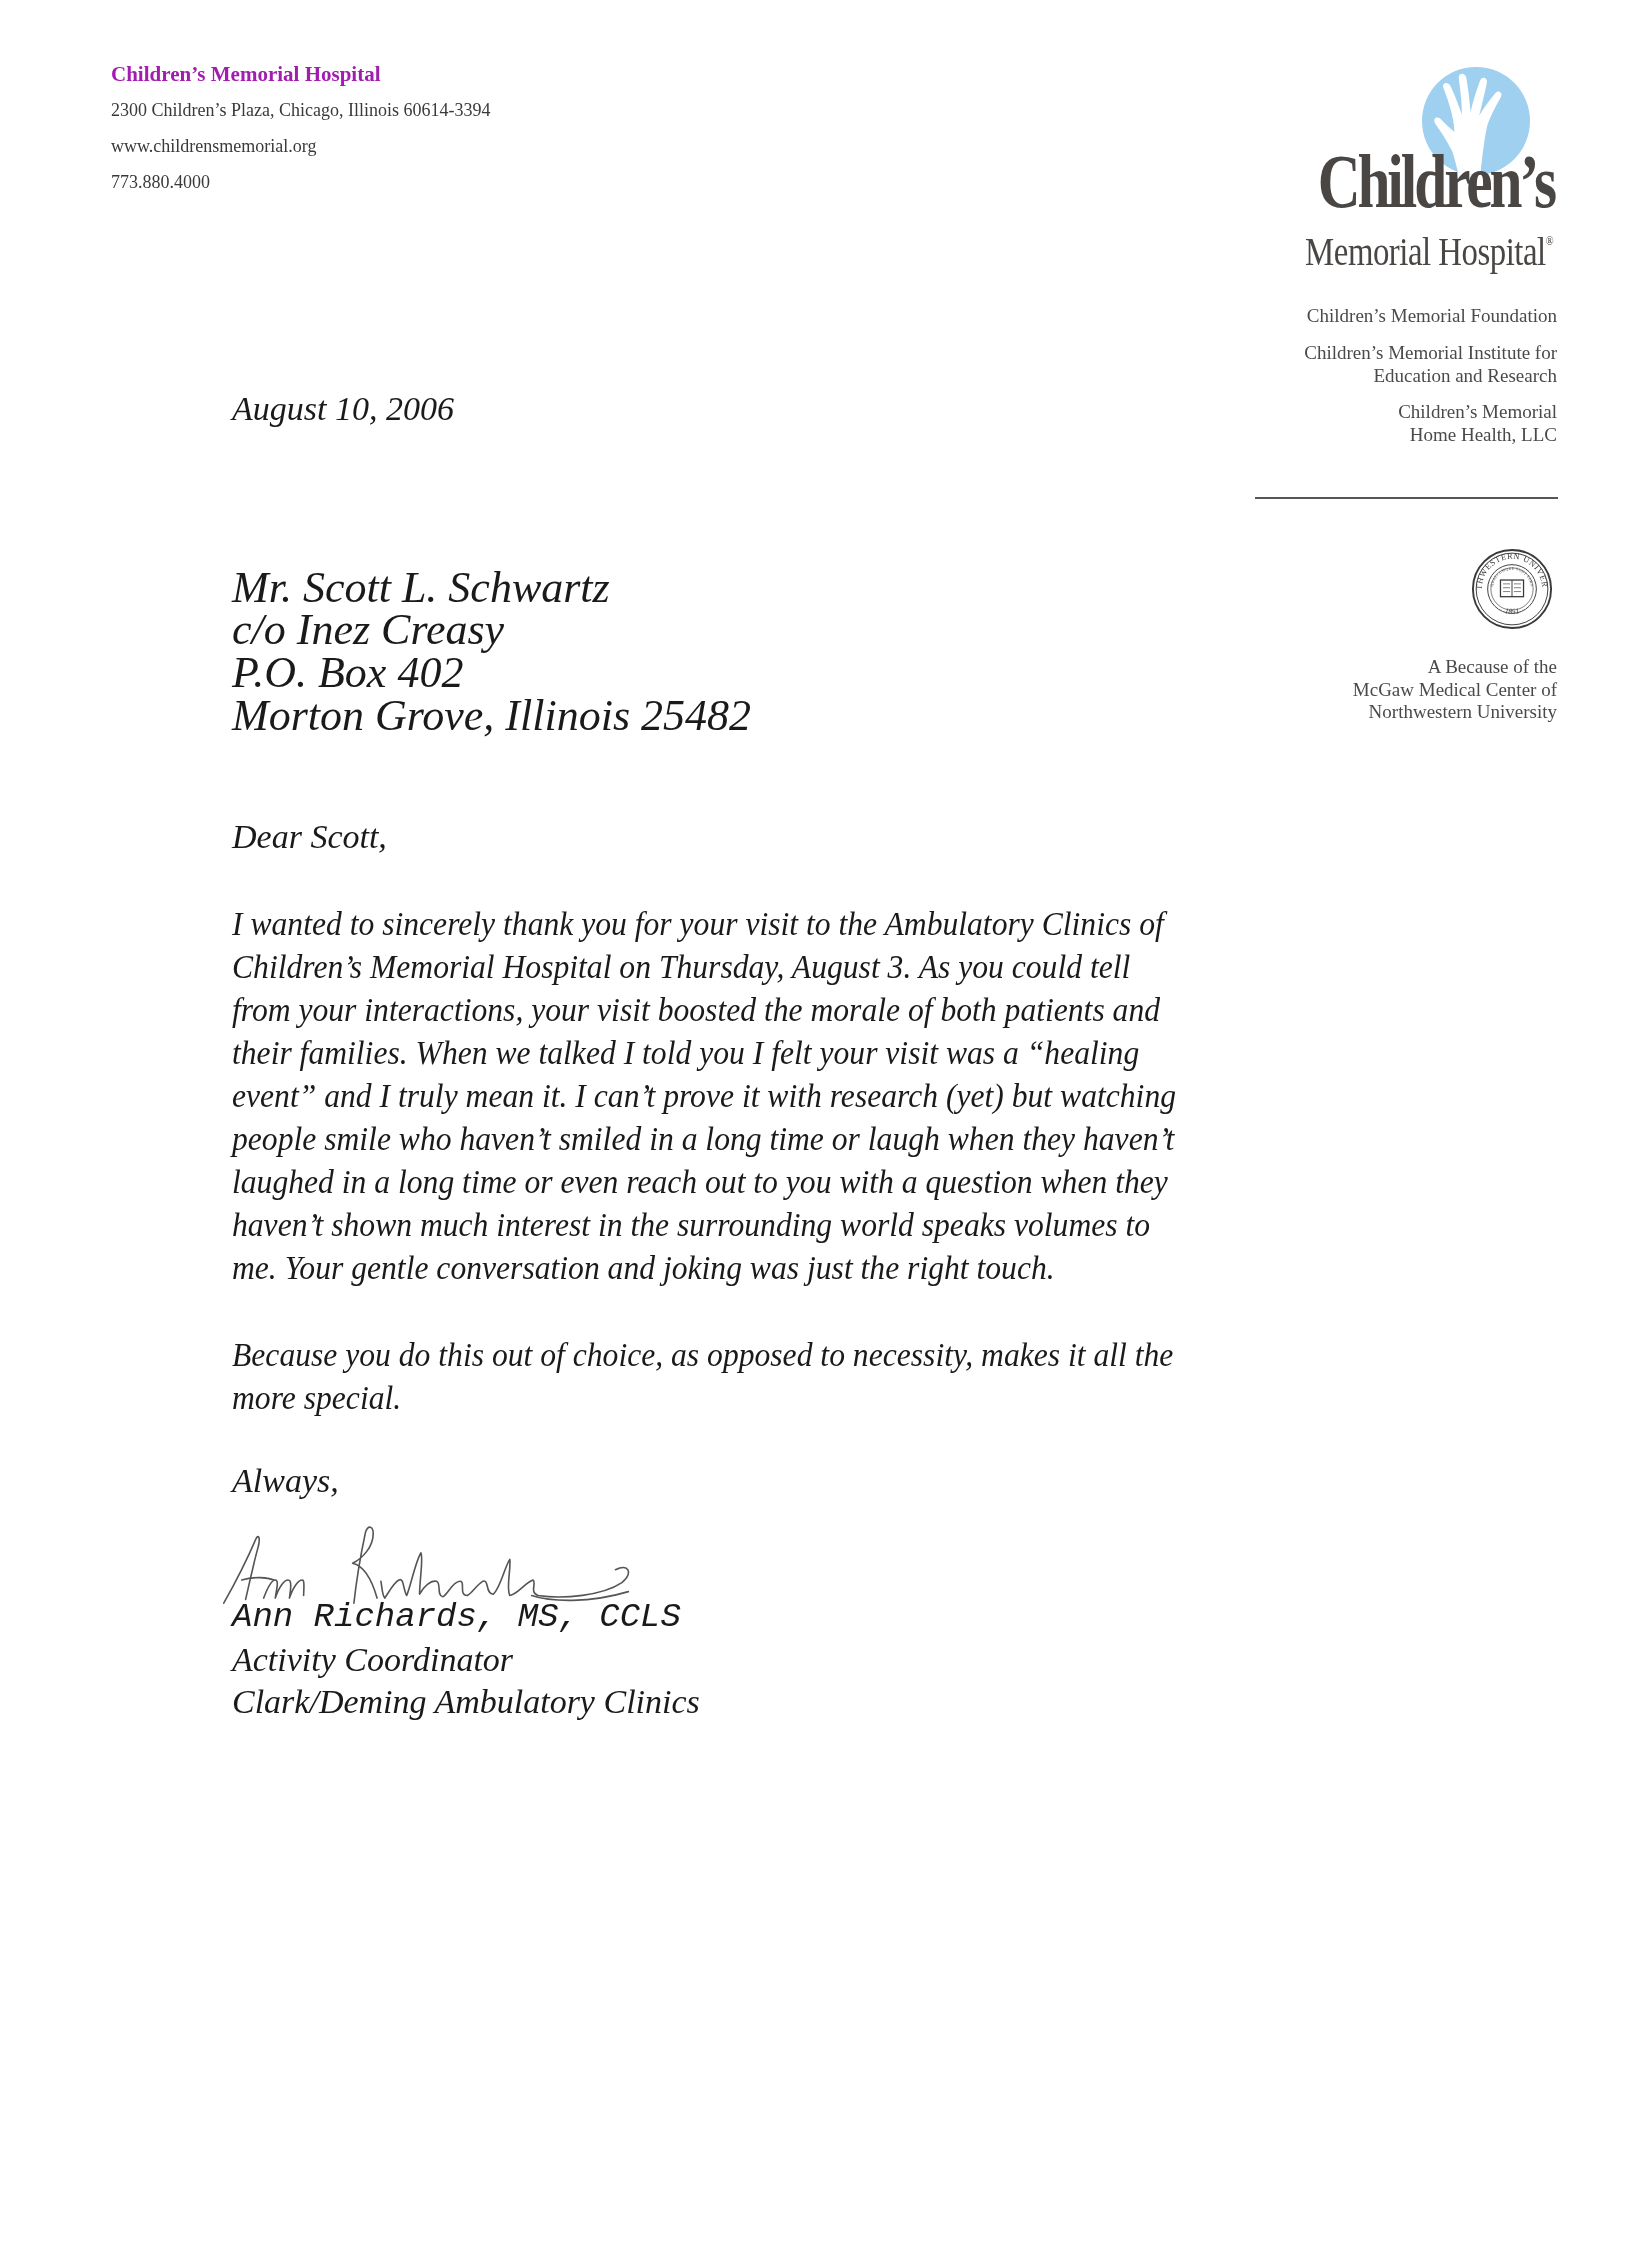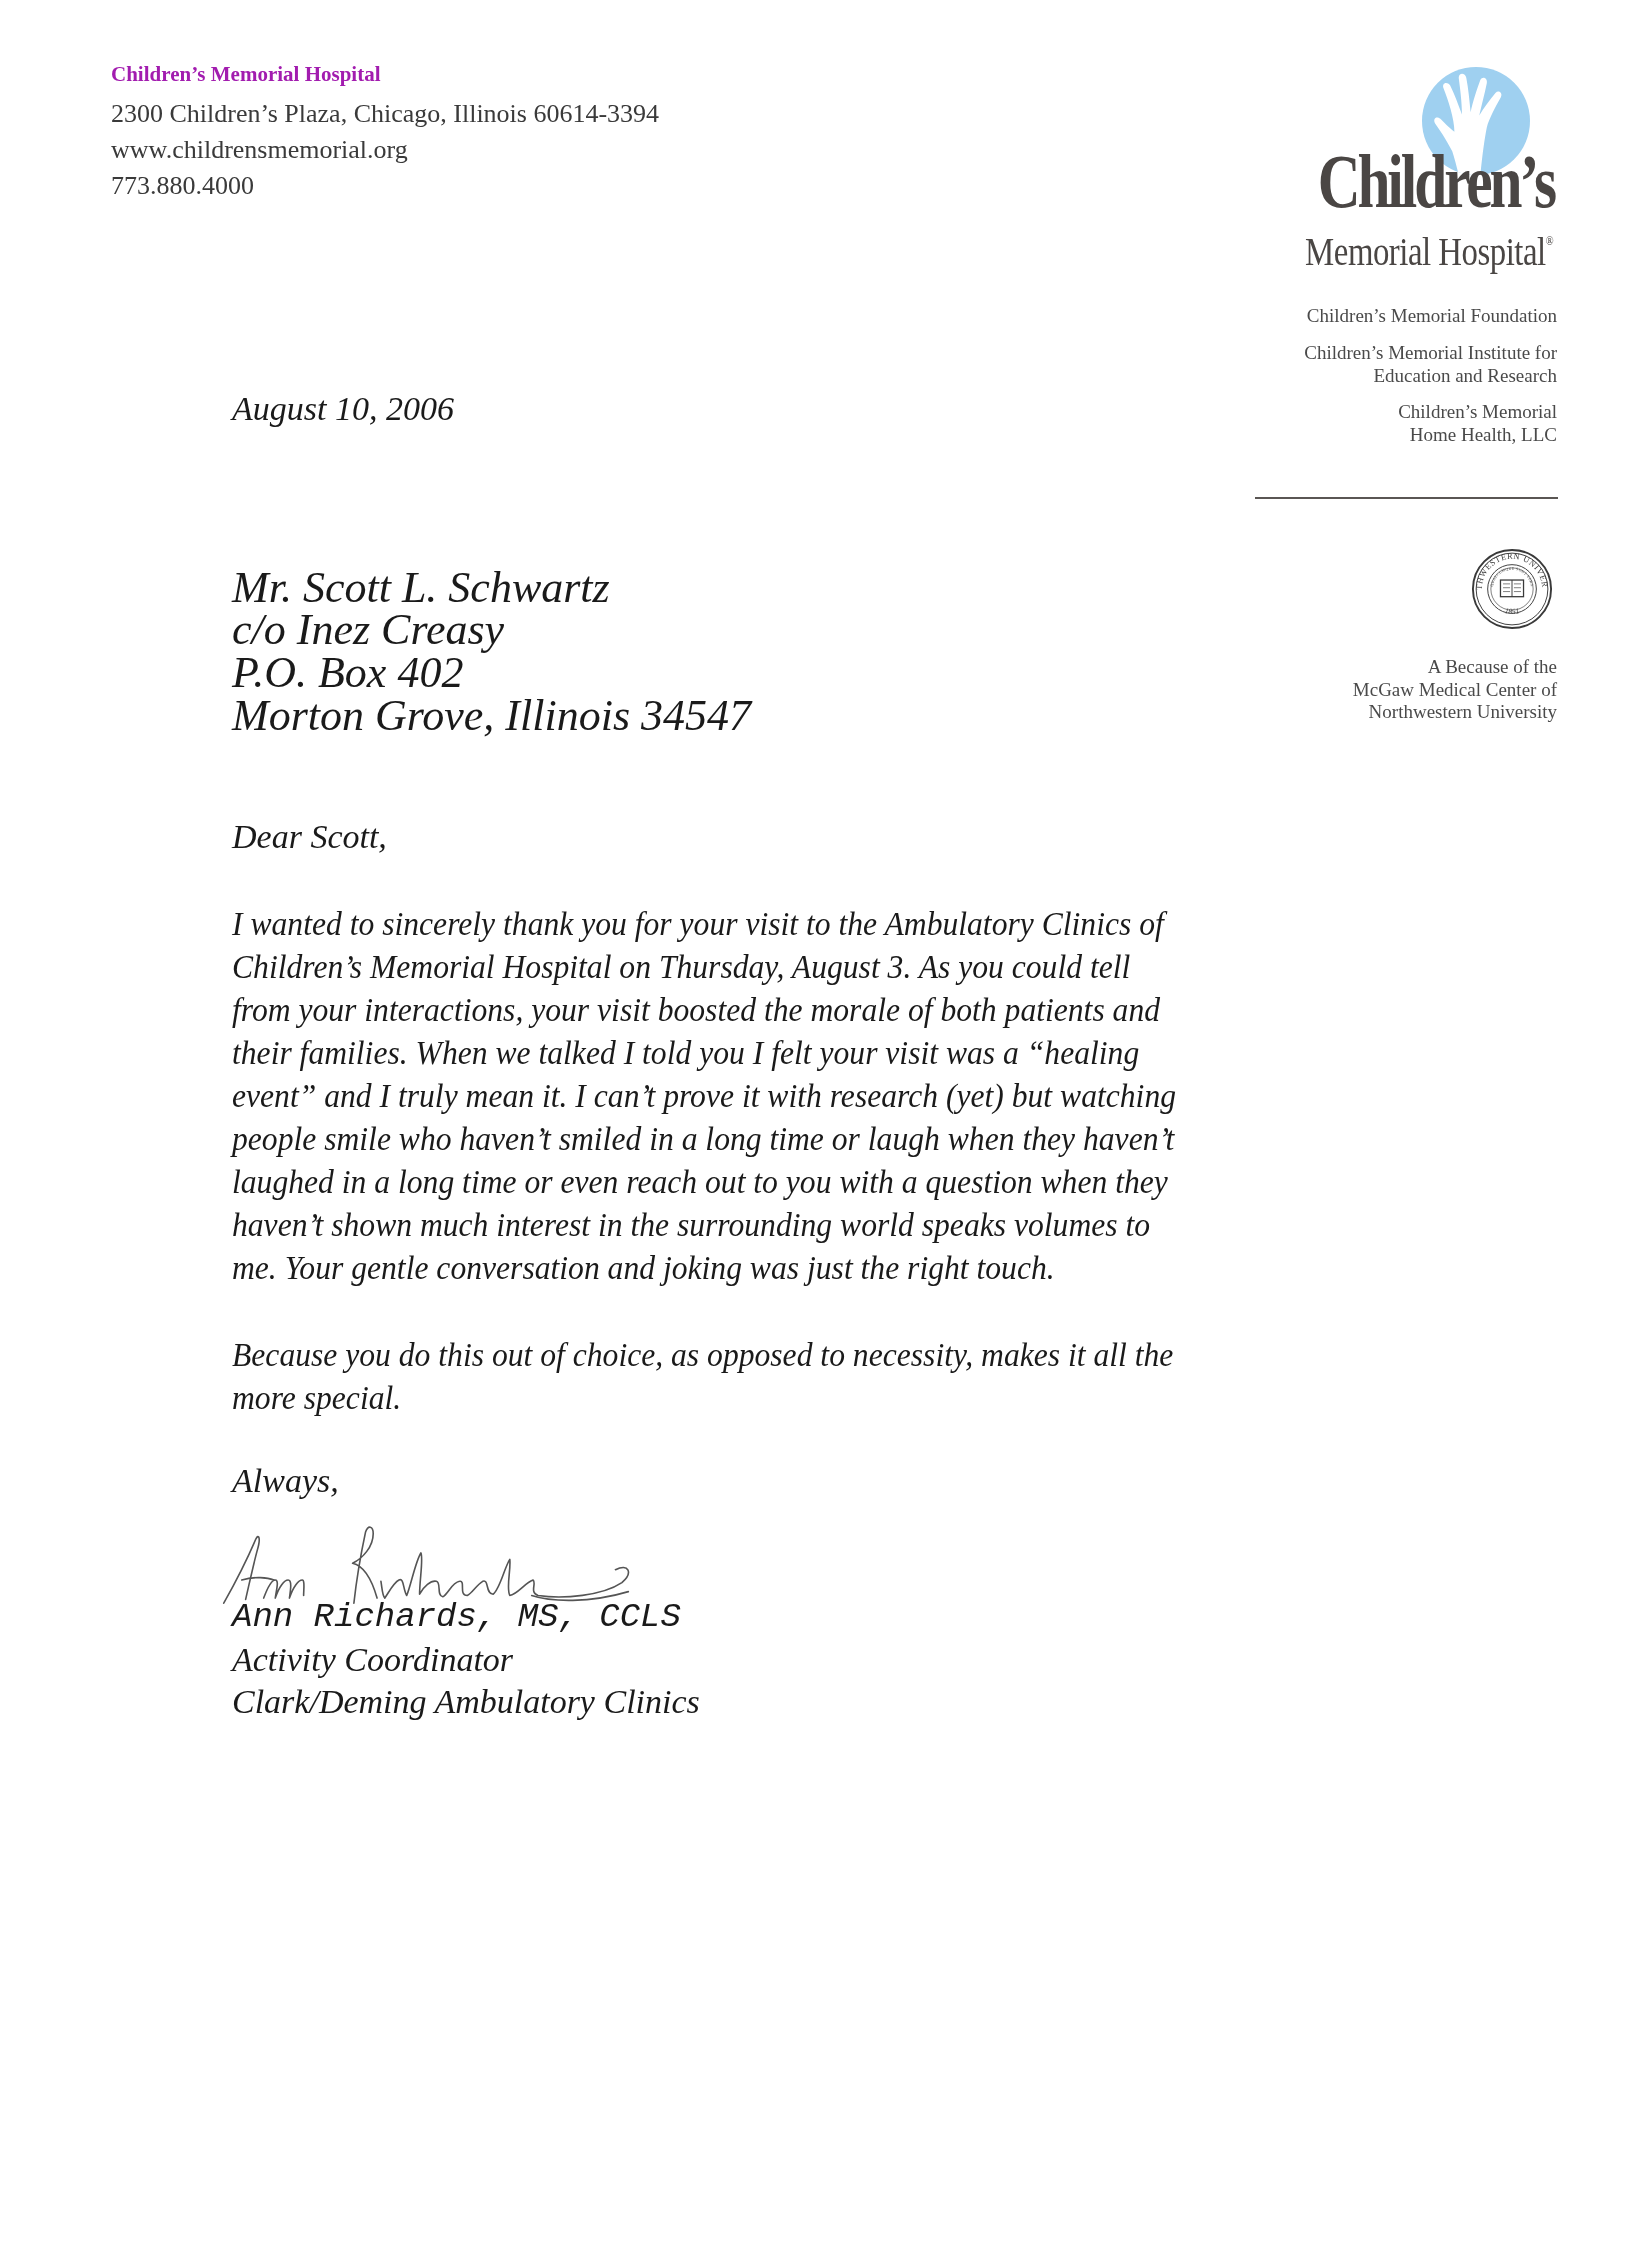--- a/index.html
+++ b/index.html
@@ -1,20 +1,20 @@
 <!DOCTYPE html>
 <html style="font-size:10.3px"><head>
   <meta charset="utf-8">
   <style>
     html, body { margin: 0; padding: 0; background: #ffffff; }
     body { width: 1643px; height: 2261px; position: relative; overflow: hidden; color: #1c1c1c; }
     .abs { position: absolute; }
 
     
-    .lh { left: 111px; font-family: "Liberation Serif", "DejaVu Serif", serif; color: #3a3a3a; font-size: 26px; line-height: 1; white-space: nowrap; }
+    .lh { left: 111px; font-family: "Liberation Serif", "DejaVu Serif", serif; color: #3a3a3a; font-size: 18px; line-height: 1; white-space: nowrap; }
     .lh.bold { font-weight: bold; color: #a21caf; font-size: 21px; }
 
     
     .logo-circle { left: 1422px; top: 67px; width: 108px; height: 108px; border-radius: 50%; background: #9fd0f0; overflow: hidden; }
     .logo-circle svg { width: 100%; height: 100%; display: block; }
     .logo-word { font-family: "Liberation Serif", "DejaVu Serif", serif; color: #4a4644; white-space: nowrap; }
     .logo-children { right: 89px; top: 143px; font-size: 76px; font-weight: bold; letter-spacing: -3.9px; transform: scaleX(0.78); transform-origin: right top; line-height: 1; }
     .logo-memorial { right: 89px; top: 231px; font-size: 41px; letter-spacing: -0.6px; transform: scaleX(0.80); transform-origin: right top; line-height: 1; }
     .logo-memorial sup { font-size: 13px; vertical-align: top; position: relative; top: 2.6px; letter-spacing: 0; }
 
@@ -103,21 +103,21 @@
   <div>A Because of the</div>
   <div>McGaw Medical Center of</div>
   <div>Northwestern University</div>
 </div>
 
 <div class="abs letter date">August 10, 2006</div>
 
 <div class="abs letter addr" style="top:562px;">Mr. Scott L. Schwartz</div>
 <div class="abs letter addr" style="top:604px;">c/o Inez Creasy</div>
 <div class="abs letter addr" style="top:647px;">P.O. Box 402</div>
-<div class="abs letter addr" style="top:690px;">Morton Grove, Illinois  34547</div>
+<div class="abs letter addr" style="top:690px;">Morton Grove, Illinois  25482</div>
 
 <div class="abs letter" style="left:232px; top:818px;">Dear Scott,</div>
 
 <div class="abs letter para" style="top:902px;">
   <span class="body-line">I wanted to sincerely thank you for your visit to the Ambulatory Clinics of</span>
   <span class="body-line">Children’s Memorial Hospital on Thursday, August 3.  As you could tell</span>
   <span class="body-line">from your interactions, your visit boosted the morale of both patients and</span>
   <span class="body-line">their families.  When we talked I told you I felt your visit was a “healing</span>
   <span class="body-line">event” and I truly mean it.  I can’t prove it with research (yet) but watching</span>
   <span class="body-line">people smile who haven’t smiled in a long time or laugh when they haven’t</span>

